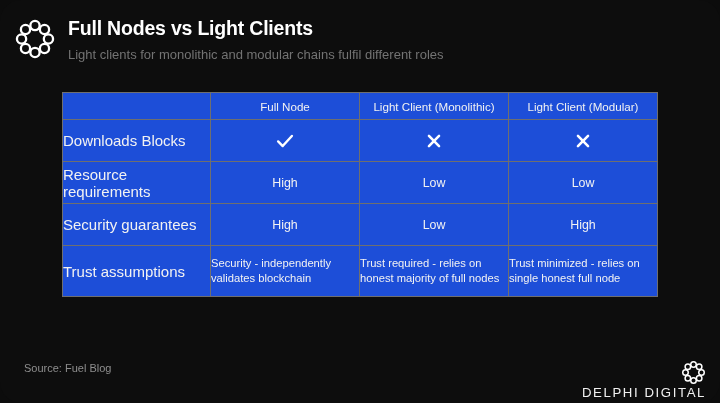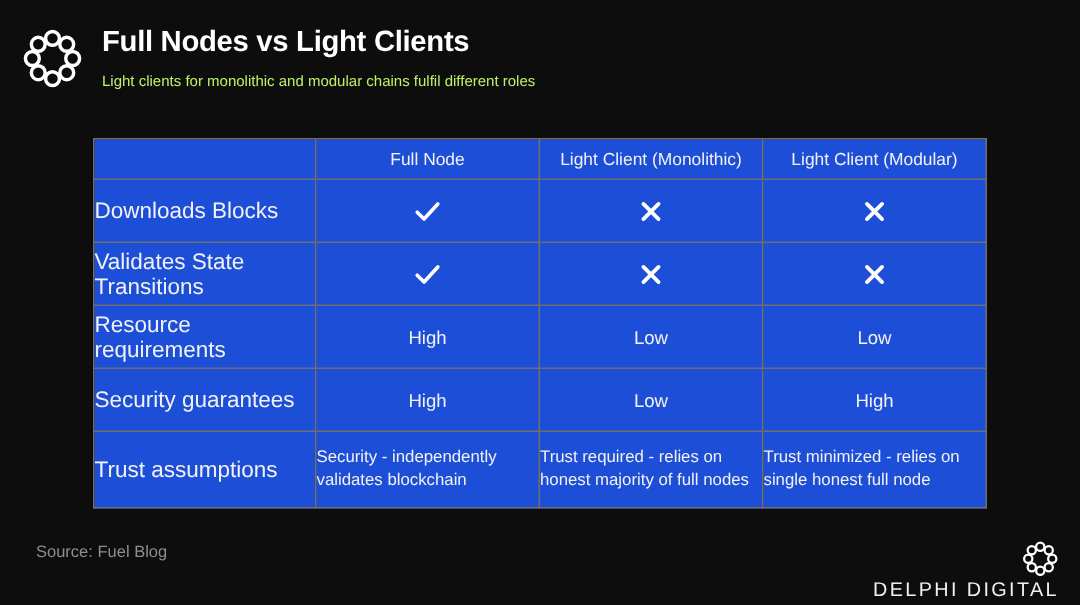--- a/index.html
+++ b/index.html
@@ -36,22 +36,22 @@
   }
   #page-title {
     color: #ffffff;
     font-size: 19.5px;
     font-weight: bold;
     letter-spacing: -0.2px;
     line-height: 24px;
     white-space: nowrap;
   }
   #page-subtitle {
-    color: #bef264;
-    font-size: 10px;
+    color: #737373;
+    font-size: 13px;
     font-weight: normal;
     line-height: 18px;
     margin-top: 6px;
     white-space: nowrap;
   }
 
   
   #comparison-table {
     position: absolute;
     left: 62px;
@@ -197,44 +197,20 @@
         </td>
         <td class="val">
           <span class="mark">
             <svg viewBox="0 0 24 24" width="22" height="22" aria-hidden="true">
               <path d="M6.5 6.5 L17.5 17.5 M17.5 6.5 L6.5 17.5" fill="none" stroke="#ffffff" stroke-width="2.8" stroke-linecap="round"></path>
             </svg>
           </span>
         </td>
       </tr>
 
-      <tr>
-        <td class="row-label">Validates State Transitions</td>
-        <td class="val">
-          <span class="mark">
-            <svg viewBox="0 0 24 24" width="22" height="22" aria-hidden="true">
-              <path d="M4.5 12.5 L9.5 17.5 L19.5 6.5" fill="none" stroke="#ffffff" stroke-width="2.6" stroke-linecap="round" stroke-linejoin="round"></path>
-            </svg>
-          </span>
-        </td>
-        <td class="val">
-          <span class="mark">
-            <svg viewBox="0 0 24 24" width="22" height="22" aria-hidden="true">
-              <path d="M6.5 6.5 L17.5 17.5 M17.5 6.5 L6.5 17.5" fill="none" stroke="#ffffff" stroke-width="2.8" stroke-linecap="round"></path>
-            </svg>
-          </span>
-        </td>
-        <td class="val">
-          <span class="mark">
-            <svg viewBox="0 0 24 24" width="22" height="22" aria-hidden="true">
-              <path d="M6.5 6.5 L17.5 17.5 M17.5 6.5 L6.5 17.5" fill="none" stroke="#ffffff" stroke-width="2.8" stroke-linecap="round"></path>
-            </svg>
-          </span>
-        </td>
-      </tr>
 
       <tr>
         <td class="row-label">Resource requirements</td>
         <td class="val">High</td>
         <td class="val">Low</td>
         <td class="val">Low</td>
       </tr>
 
       <tr>
         <td class="row-label">Security guarantees</td>

